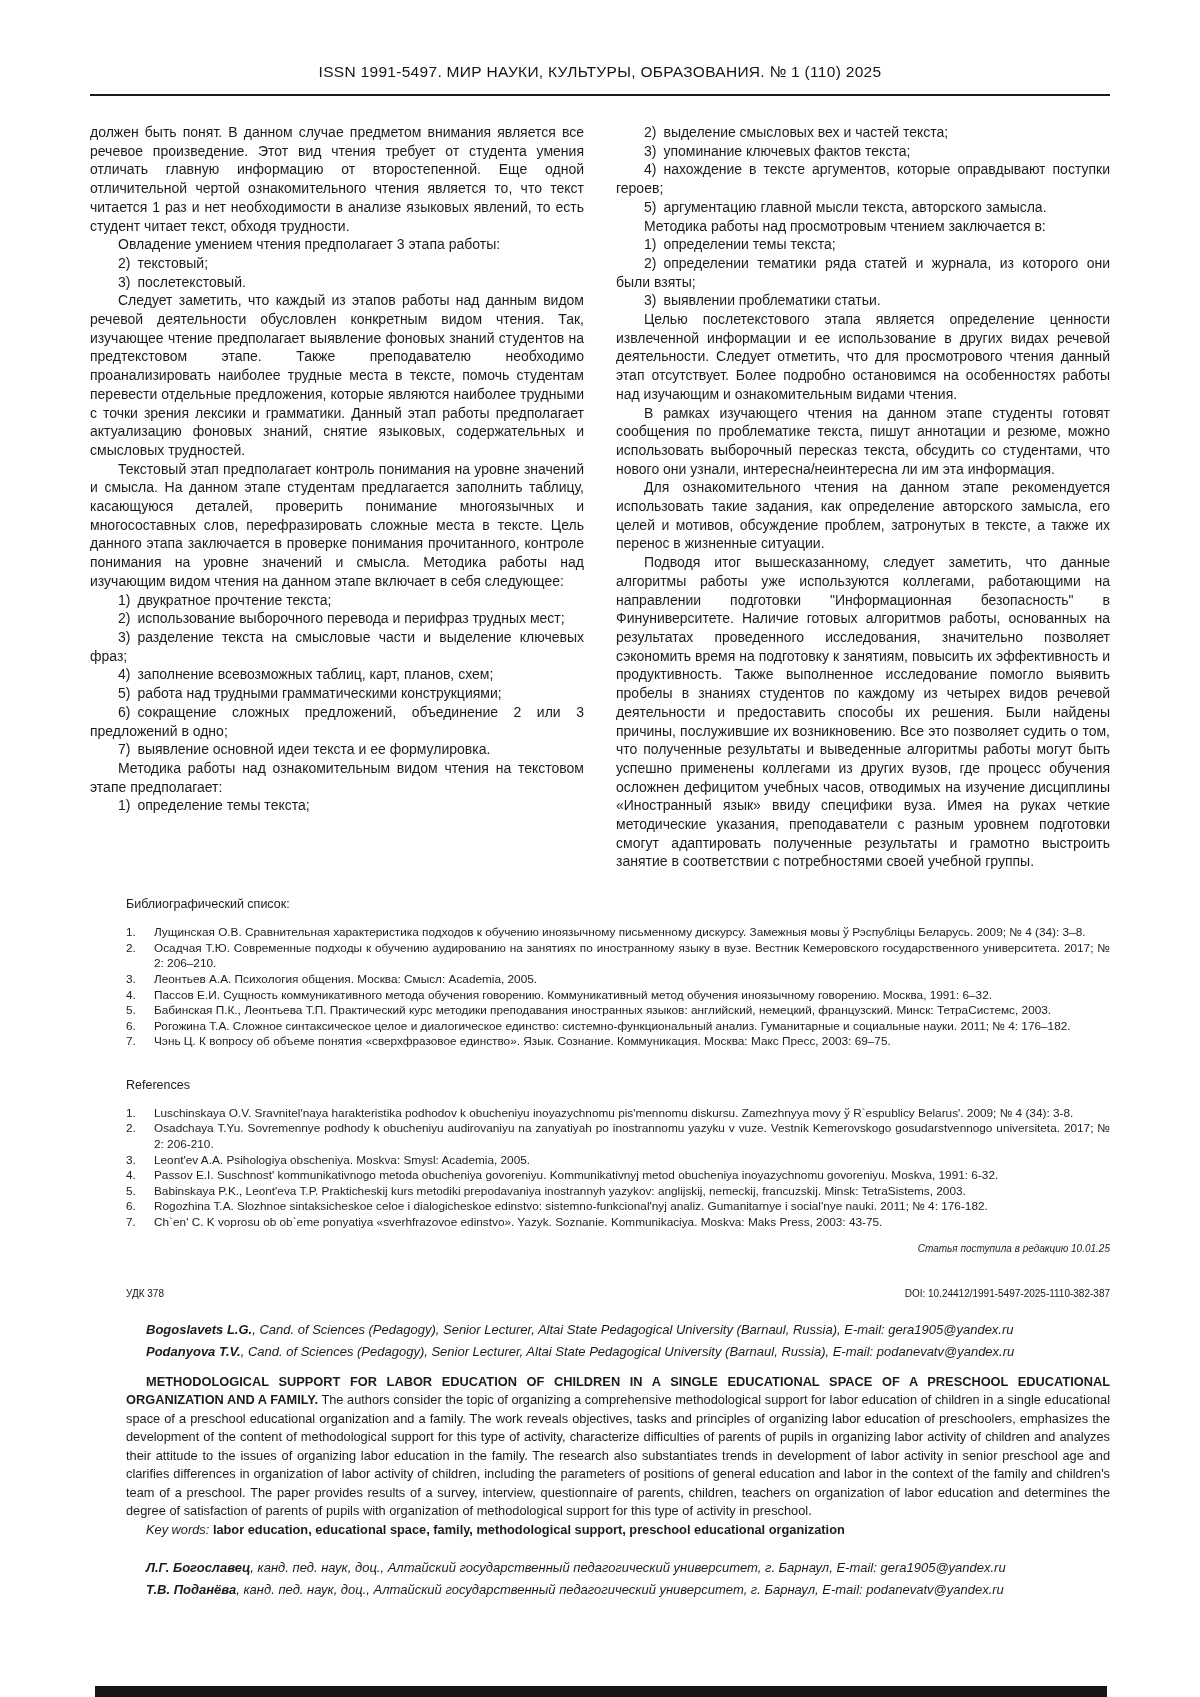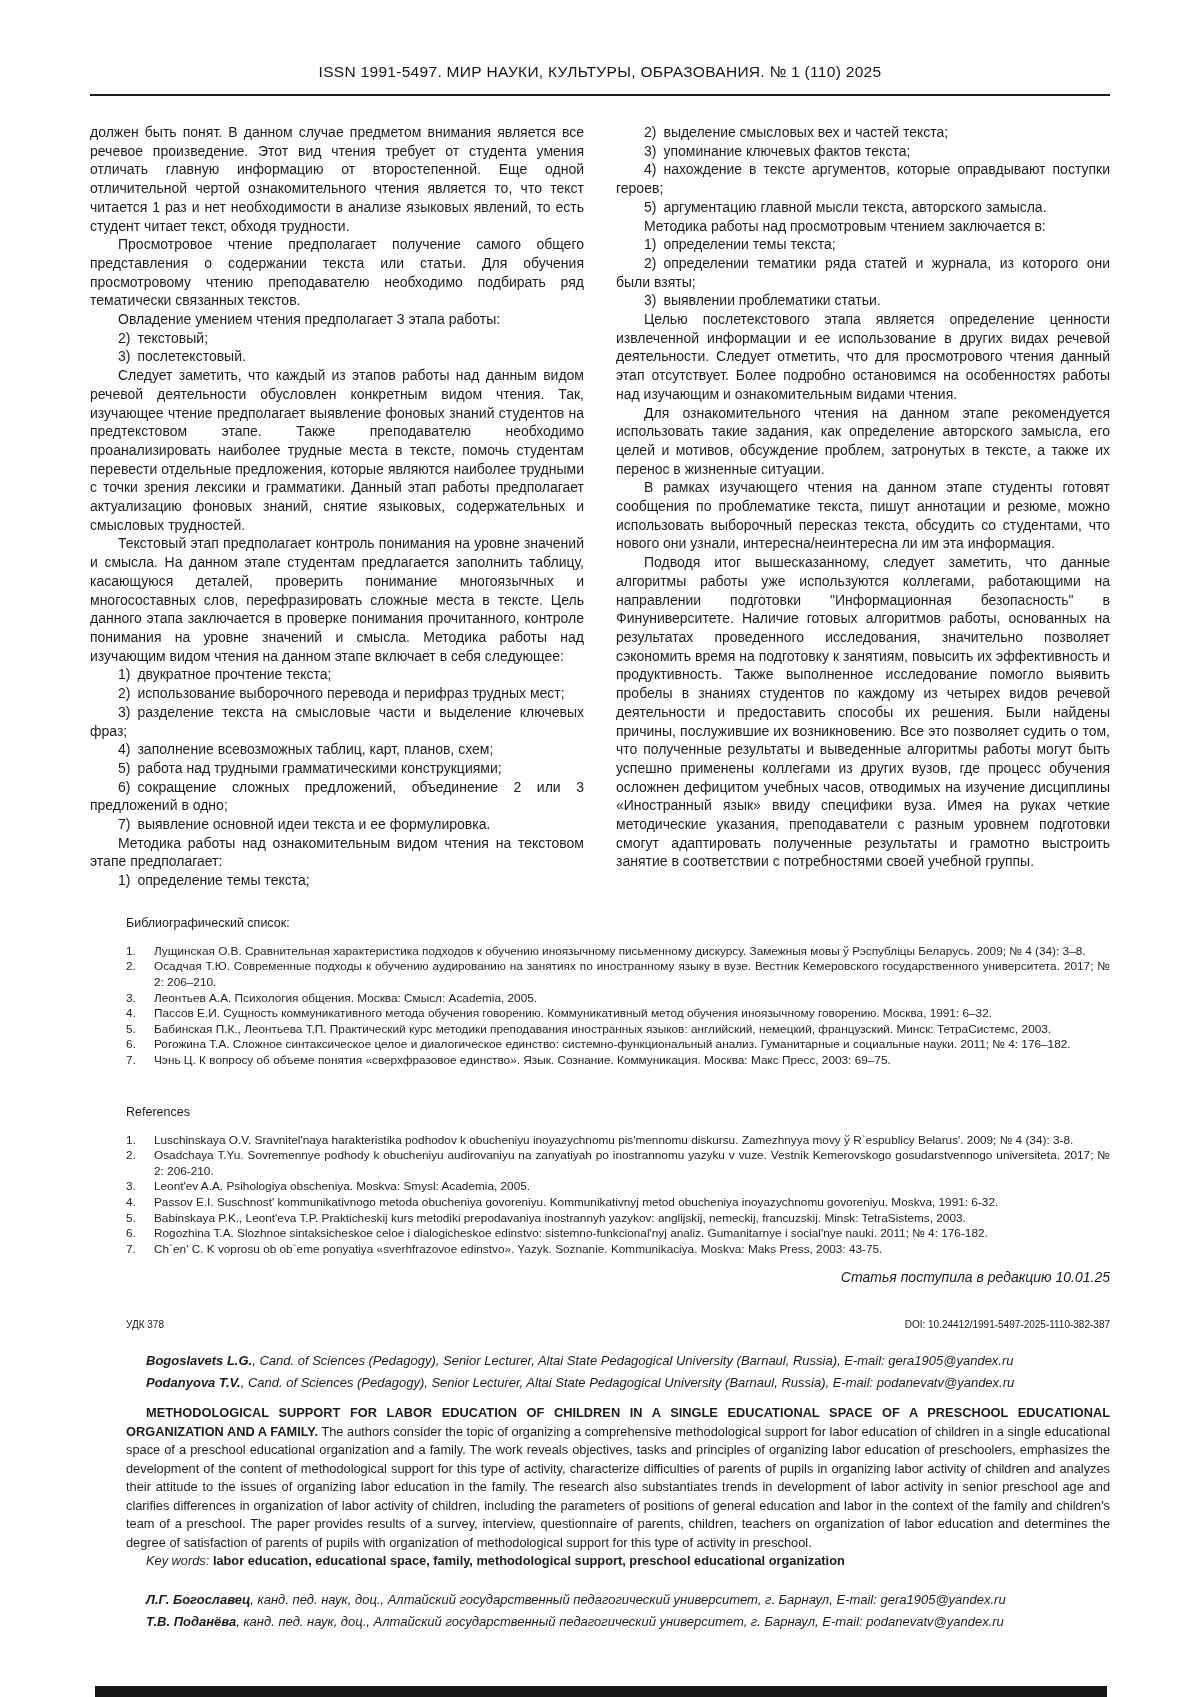--- a/index.html
+++ b/index.html
@@ -35,35 +35,35 @@
     font-size: 14px;
     line-height: 18.7px;
     text-align: justify;
     color: #1b1b1b;
   }
   .col p { margin: 0; text-indent: 28px; }
   .col p.noindent { text-indent: 0; }
   .tail { margin-left: 36px; }
   .section-title { font-size: 12.5px; color: #1b1b1b; }
   .bib-title { margin-top: 26px; }
-  .refs-title { margin-top: 36px; }
+  .refs-title { margin-top: 28px; }
   .ref-list { margin-top: 14px; }
   .ref-item {
     font-size: 11.8px;
     line-height: 15.6px;
     text-align: justify;
     padding-left: 28px;
     color: #222;
   }
   .ref-num { display: inline-block; width: 28px; margin-left: -28px; }
   .received {
     margin-top: 12px;
     text-align: right;
     font-style: italic;
-    font-size: 14px;
+    font-size: 10px;
   }
   .udc-row {
     margin-top: 34px;
     display: flex;
     justify-content: space-between;
     font-size: 10px;
     color: #161616;
   }
   .authors-en { margin-top: 20px; }
   .author {
@@ -113,21 +113,20 @@
 <body>
 
 <div class="page">
   <div class="content">
     <div class="header">ISSN 1991-5497. МИР НАУКИ, КУЛЬТУРЫ, ОБРАЗОВАНИЯ.  № 1 (110) 2025</div>
     <div class="rule"></div>
 
     <div class="columns">
       <div class="col">
         <p class="noindent">должен быть понят. В данном случае предметом внимания является все речевое произведение. Этот вид чтения требует от студента умения отличать главную информацию от второстепенной. Еще одной отличительной чертой ознакомительного чтения является то, что текст читается 1 раз и нет необходимости в анализе языковых явлений, то есть студент читает текст, обходя трудности.</p>
-        <p>Просмотровое чтение предполагает получение самого общего представления о содержании текста или статьи. Для обучения просмотровому чтению преподавателю необходимо подбирать ряд тематически связанных текстов.</p>
         <p>Овладение умением чтения предполагает 3 этапа работы:</p>
         <p>2) текстовый;</p>
         <p>3) послетекстовый.</p>
         <p>Следует заметить, что каждый из этапов работы над данным видом речевой деятельности обусловлен конкретным видом чтения. Так, изучающее чтение предполагает выявление фоновых знаний студентов на предтекстовом этапе. Также преподавателю необходимо проанализировать наиболее трудные места в тексте, помочь студентам перевести отдельные предложения, которые являются наиболее трудными с точки зрения лексики и грамматики. Данный этап работы предполагает актуализацию фоновых знаний, снятие языковых, содержательных и смысловых трудностей.</p>
         <p>Текстовый этап предполагает контроль понимания на уровне значений и смысла. На данном этапе студентам предлагается заполнить таблицу, касающуюся деталей, проверить понимание многоязычных и многосоставных слов, перефразировать сложные места в тексте. Цель данного этапа заключается в проверке понимания прочитанного, контроле понимания на уровне значений и смысла. Методика работы над изучающим видом чтения на данном этапе включает в себя следующее:</p>
         <p>1) двукратное прочтение текста;</p>
         <p>2) использование выборочного перевода и перифраз трудных мест;</p>
         <p>3) разделение текста на смысловые части и выделение ключевых фраз;</p>
         <p>4) заполнение всевозможных таблиц, карт, планов, схем;</p>
         <p>5) работа над трудными грамматическими конструкциями;</p>
@@ -139,22 +138,22 @@
       <div class="col">
         <p>2) выделение смысловых вех и частей текста;</p>
         <p>3) упоминание ключевых фактов текста;</p>
         <p>4) нахождение в тексте аргументов, которые оправдывают поступки героев;</p>
         <p>5) аргументацию главной мысли текста, авторского замысла.</p>
         <p>Методика работы над просмотровым чтением заключается в:</p>
         <p>1) определении темы текста;</p>
         <p>2) определении тематики ряда статей и журнала, из которого они были взяты;</p>
         <p>3) выявлении проблематики статьи.</p>
         <p>Целью послетекстового этапа является определение ценности извлеченной информации и ее использование в других видах речевой деятельности. Следует отметить, что для просмотрового чтения данный этап отсутствует. Более подробно остановимся на особенностях работы над изучающим и ознакомительным видами чтения.</p>
+        <p>В рамках изучающего чтения на данном этапе студенты готовят сообщения по проблематике текста, пишут аннотации и резюме, можно использовать выборочный пересказ текста, обсудить со студентами, что нового они узнали, интересна/неинтересна ли им эта информация.</p>
         <p>Для ознакомительного чтения на данном этапе рекомендуется использовать такие задания, как определение авторского замысла, его целей и мотивов, обсуждение проблем, затронутых в тексте, а также их перенос в жизненные ситуации.</p>
-        <p>В рамках изучающего чтения на данном этапе студенты готовят сообщения по проблематике текста, пишут аннотации и резюме, можно использовать выборочный пересказ текста, обсудить со студентами, что нового они узнали, интересна/неинтересна ли им эта информация.</p>
         <p>Подводя итог вышесказанному, следует заметить, что данные алгоритмы работы уже используются коллегами, работающими на направлении подготовки "Информационная безопасность" в Финуниверситете. Наличие готовых алгоритмов работы, основанных на результатах проведенного исследования, значительно позволяет сэкономить время на подготовку к занятиям, повысить их эффективность и продуктивность. Также выполненное исследование помогло выявить пробелы в знаниях студентов по каждому из четырех видов речевой деятельности и предоставить способы их решения. Были найдены причины, послужившие их возникновению. Все это позволяет судить о том, что полученные результаты и выведенные алгоритмы работы могут быть успешно применены коллегами из других вузов, где процесс обучения осложнен дефицитом учебных часов, отводимых на изучение дисциплины «Иностранный язык» ввиду специфики вуза. Имея на руках четкие методические указания, преподаватели с разным уровнем подготовки смогут адаптировать полученные результаты и грамотно выстроить занятие в соответствии с потребностями своей учебной группы.</p>
       </div>
     </div>
 
     <div class="tail">
       <div class="section-title bib-title">Библиографический список:</div>
       <div class="ref-list">
         <div class="ref-item"><span class="ref-num">1.</span><span>Лущинская О.В. Сравнительная характеристика подходов к обучению иноязычному письменному дискурсу. Замежныя мовы ў Рэспубліцы Беларусь. 2009; № 4 (34): 3–8.</span></div>
         <div class="ref-item"><span class="ref-num">2.</span><span>Осадчая Т.Ю. Современные подходы к обучению аудированию на занятиях по иностранному языку в вузе. Вестник Кемеровского государственного университета. 2017; № 2: 206–210.</span></div>
         <div class="ref-item"><span class="ref-num">3.</span><span>Леонтьев А.А. Психология общения. Москва: Смысл: Academia, 2005.</span></div>

